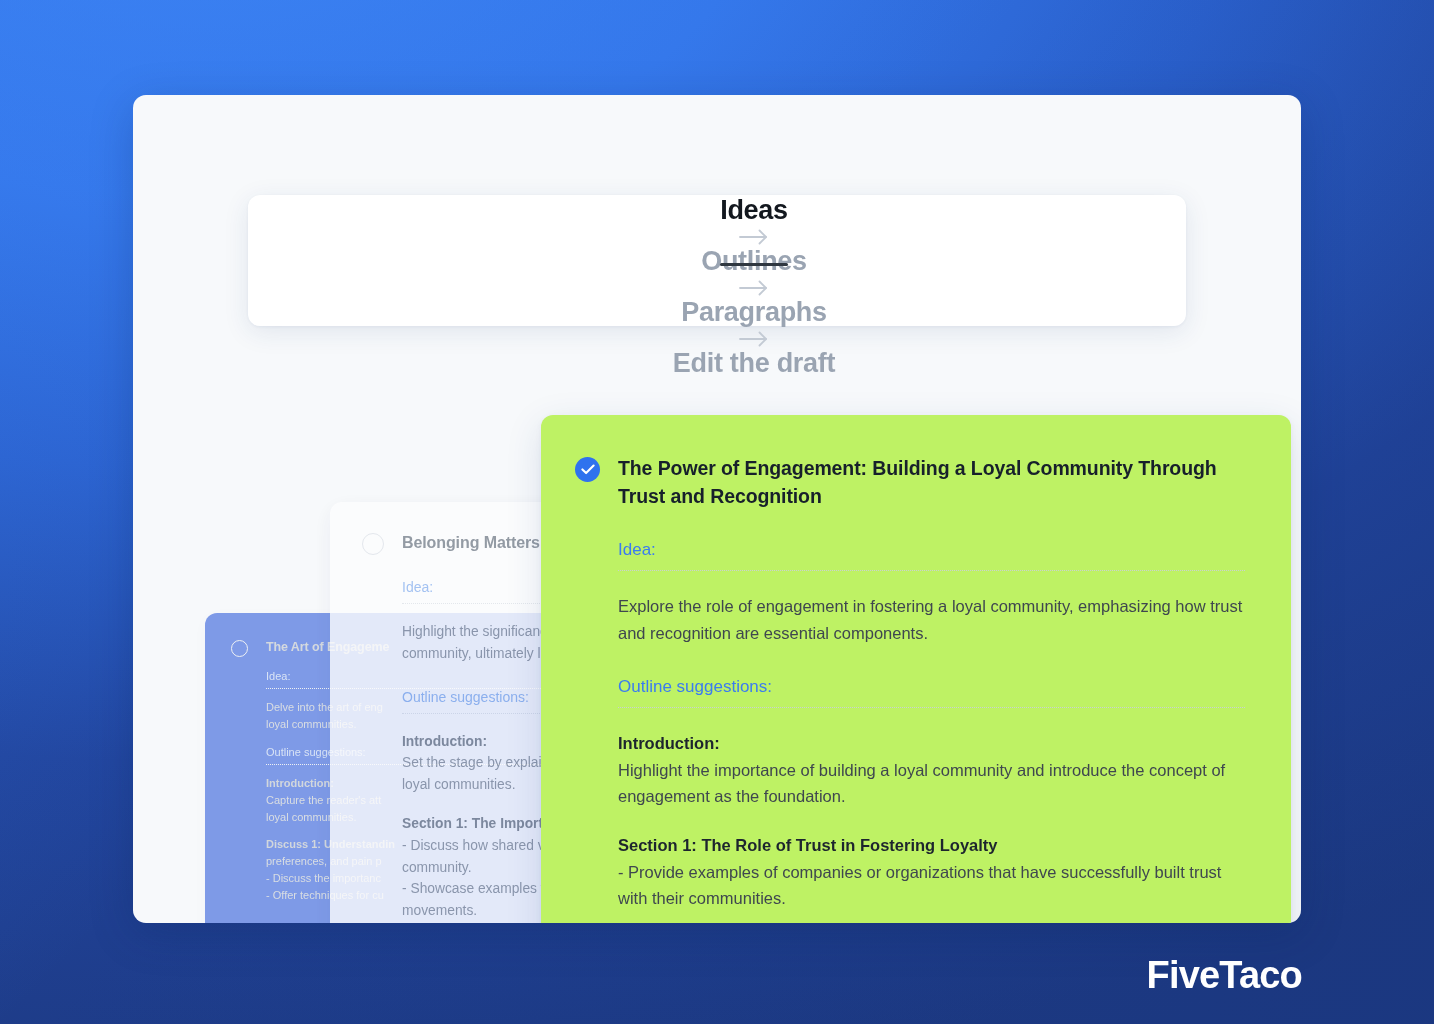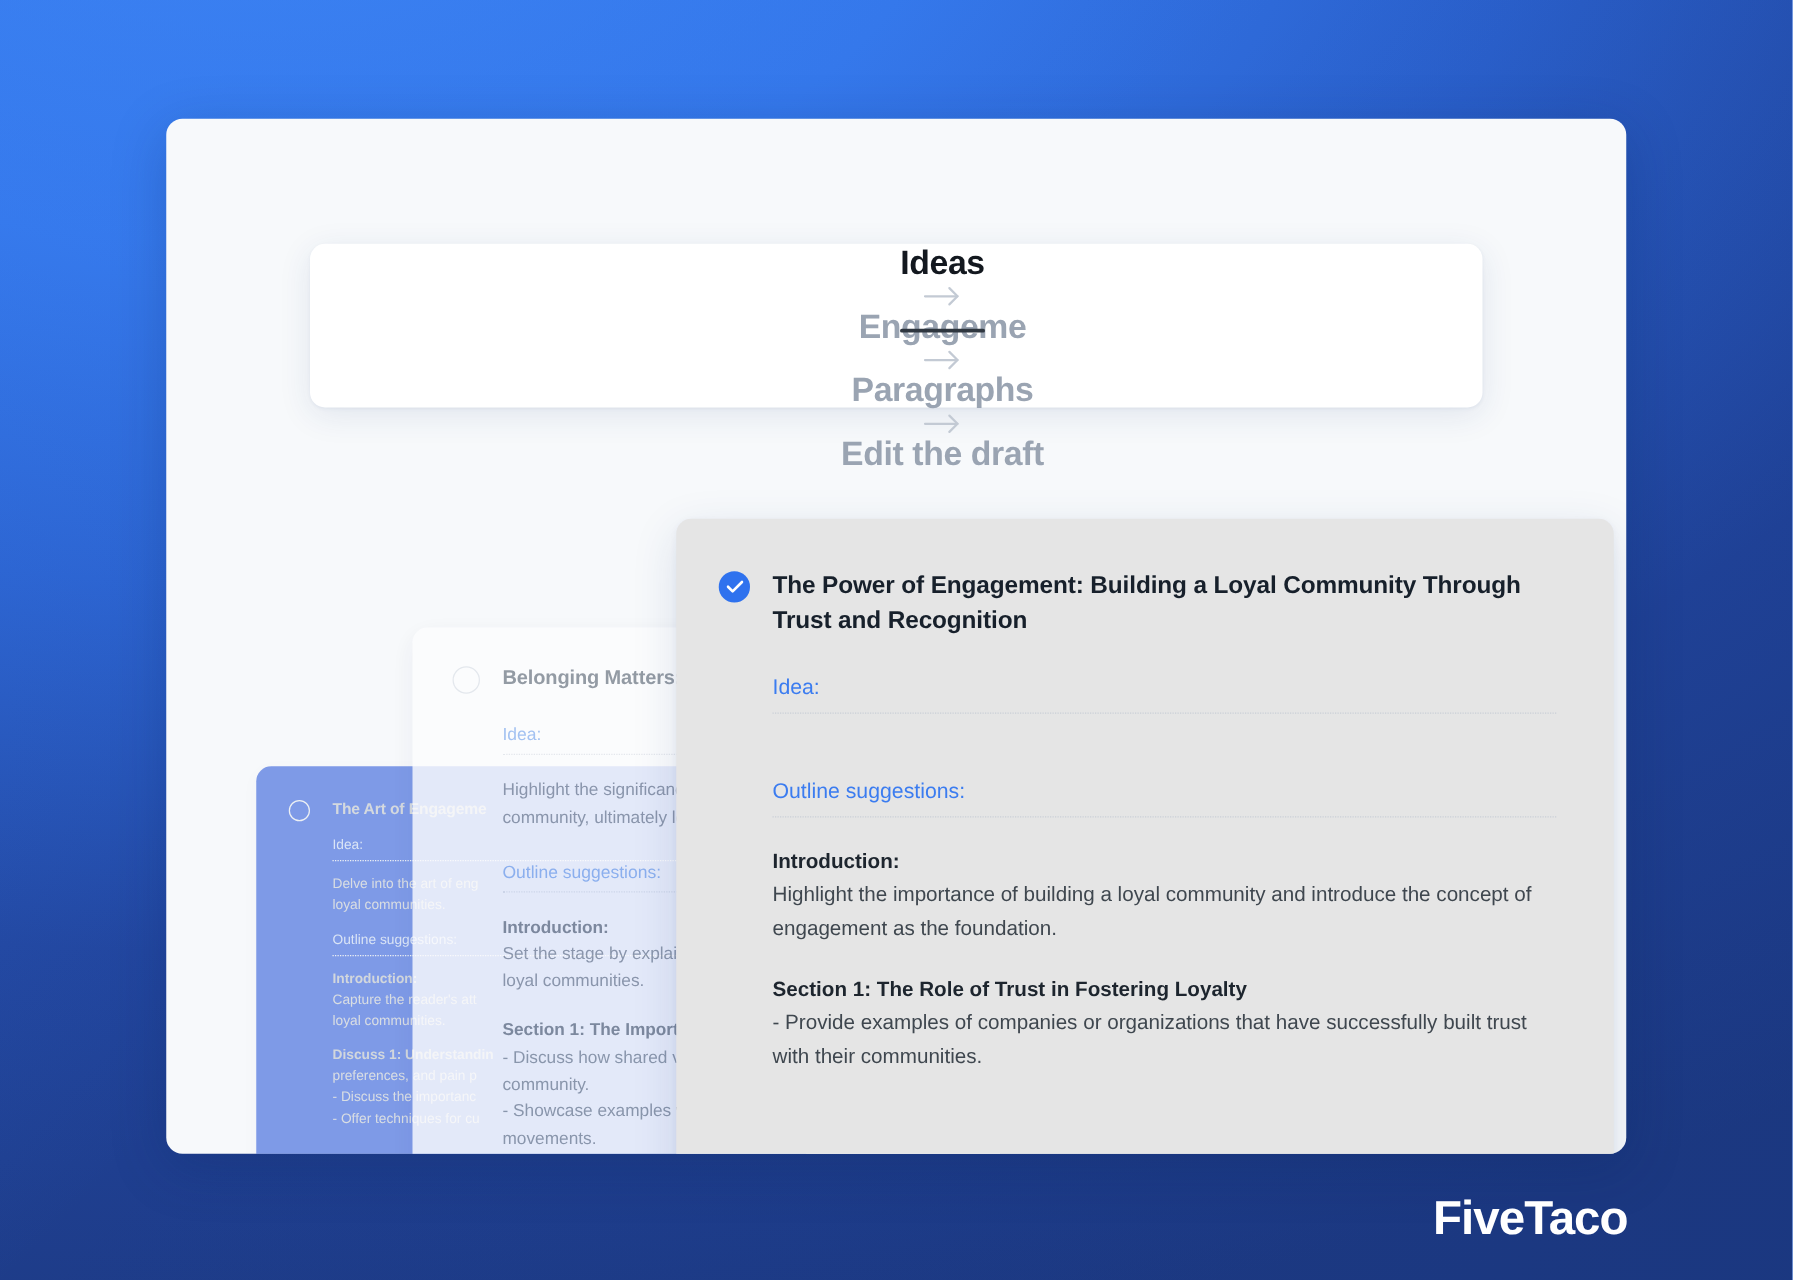--- a/index.html
+++ b/index.html
@@ -118,21 +118,21 @@
     background: #fdfdfe;
     box-shadow: 0 6px 22px rgba(30,60,120,0.07);
     opacity: 0.80;
     padding: 30px 32px 0 32px;
   }
   #card-front {
     left: 408px;
     top: 320px;
     width: 750px;
     height: 553px;
-    background: #e5e5e5;
+    background: #bef264;
     box-shadow: 0 10px 36px rgba(30,60,120,0.13), 0 2px 6px rgba(30,60,120,0.05);
     padding: 40px 46px 0 34px;
   }
 
   
   .card-head {
     display: flex;
     align-items: flex-start;
     gap: 18px;
   }
@@ -228,21 +228,21 @@
     </div>
 
     <span class="step-arrow">
       <svg width="30" height="18" viewBox="0 0 30 18" fill="none" aria-hidden="true">
         <path d="M1 9 H27" stroke="#c3cad4" stroke-width="1.8" stroke-linecap="round"></path>
         <path d="M20.5 2.5 L27 9 L20.5 15.5" stroke="#c3cad4" stroke-width="1.8" stroke-linecap="round" stroke-linejoin="round"></path>
       </svg>
     </span>
 
     <div class="step">
-      <span class="step-label">Engageme</span>
+      <span class="step-label">Outlines</span>
     </div>
 
     <span class="step-arrow">
       <svg width="30" height="18" viewBox="0 0 30 18" fill="none" aria-hidden="true">
         <path d="M1 9 H27" stroke="#c3cad4" stroke-width="1.8" stroke-linecap="round"></path>
         <path d="M20.5 2.5 L27 9 L20.5 15.5" stroke="#c3cad4" stroke-width="1.8" stroke-linecap="round" stroke-linejoin="round"></path>
       </svg>
     </span>
 
     <div class="step">
@@ -319,20 +319,21 @@
         <svg width="14" height="11" viewBox="0 0 14 11" fill="none" aria-hidden="true">
           <path d="M1.4 5.4 L5.1 9.1 L12.6 1.6" stroke="#ffffff" stroke-width="2.1" stroke-linecap="round" stroke-linejoin="round"></path>
         </svg>
       </span>
       <span class="card-title">The Power of Engagement: Building a Loyal Community Through Trust and Recognition</span>
     </div>
     <div class="gap-lg"></div>
     <div style="padding-left:43px;">
       <div class="sec-label">Idea:</div>
       <div class="gap-md"></div>
+      <div class="body-text">Explore the role of engagement in fostering a loyal community, emphasizing how trust and recognition are essential components.</div>
       <div class="gap-lg"></div>
       <div class="sec-label">Outline suggestions:</div>
       <div class="gap-md"></div>
       <div class="body-head">Introduction:</div>
       <div class="body-text">Highlight the importance of building a loyal community and introduce the concept of engagement as the foundation.</div>
       <div class="gap-md"></div>
       <div class="body-head">Section 1: The Role of Trust in Fostering Loyalty</div>
       <div class="body-text">- Provide examples of companies or organizations that have successfully built trust with their communities.</div>
     </div>
   </div>

